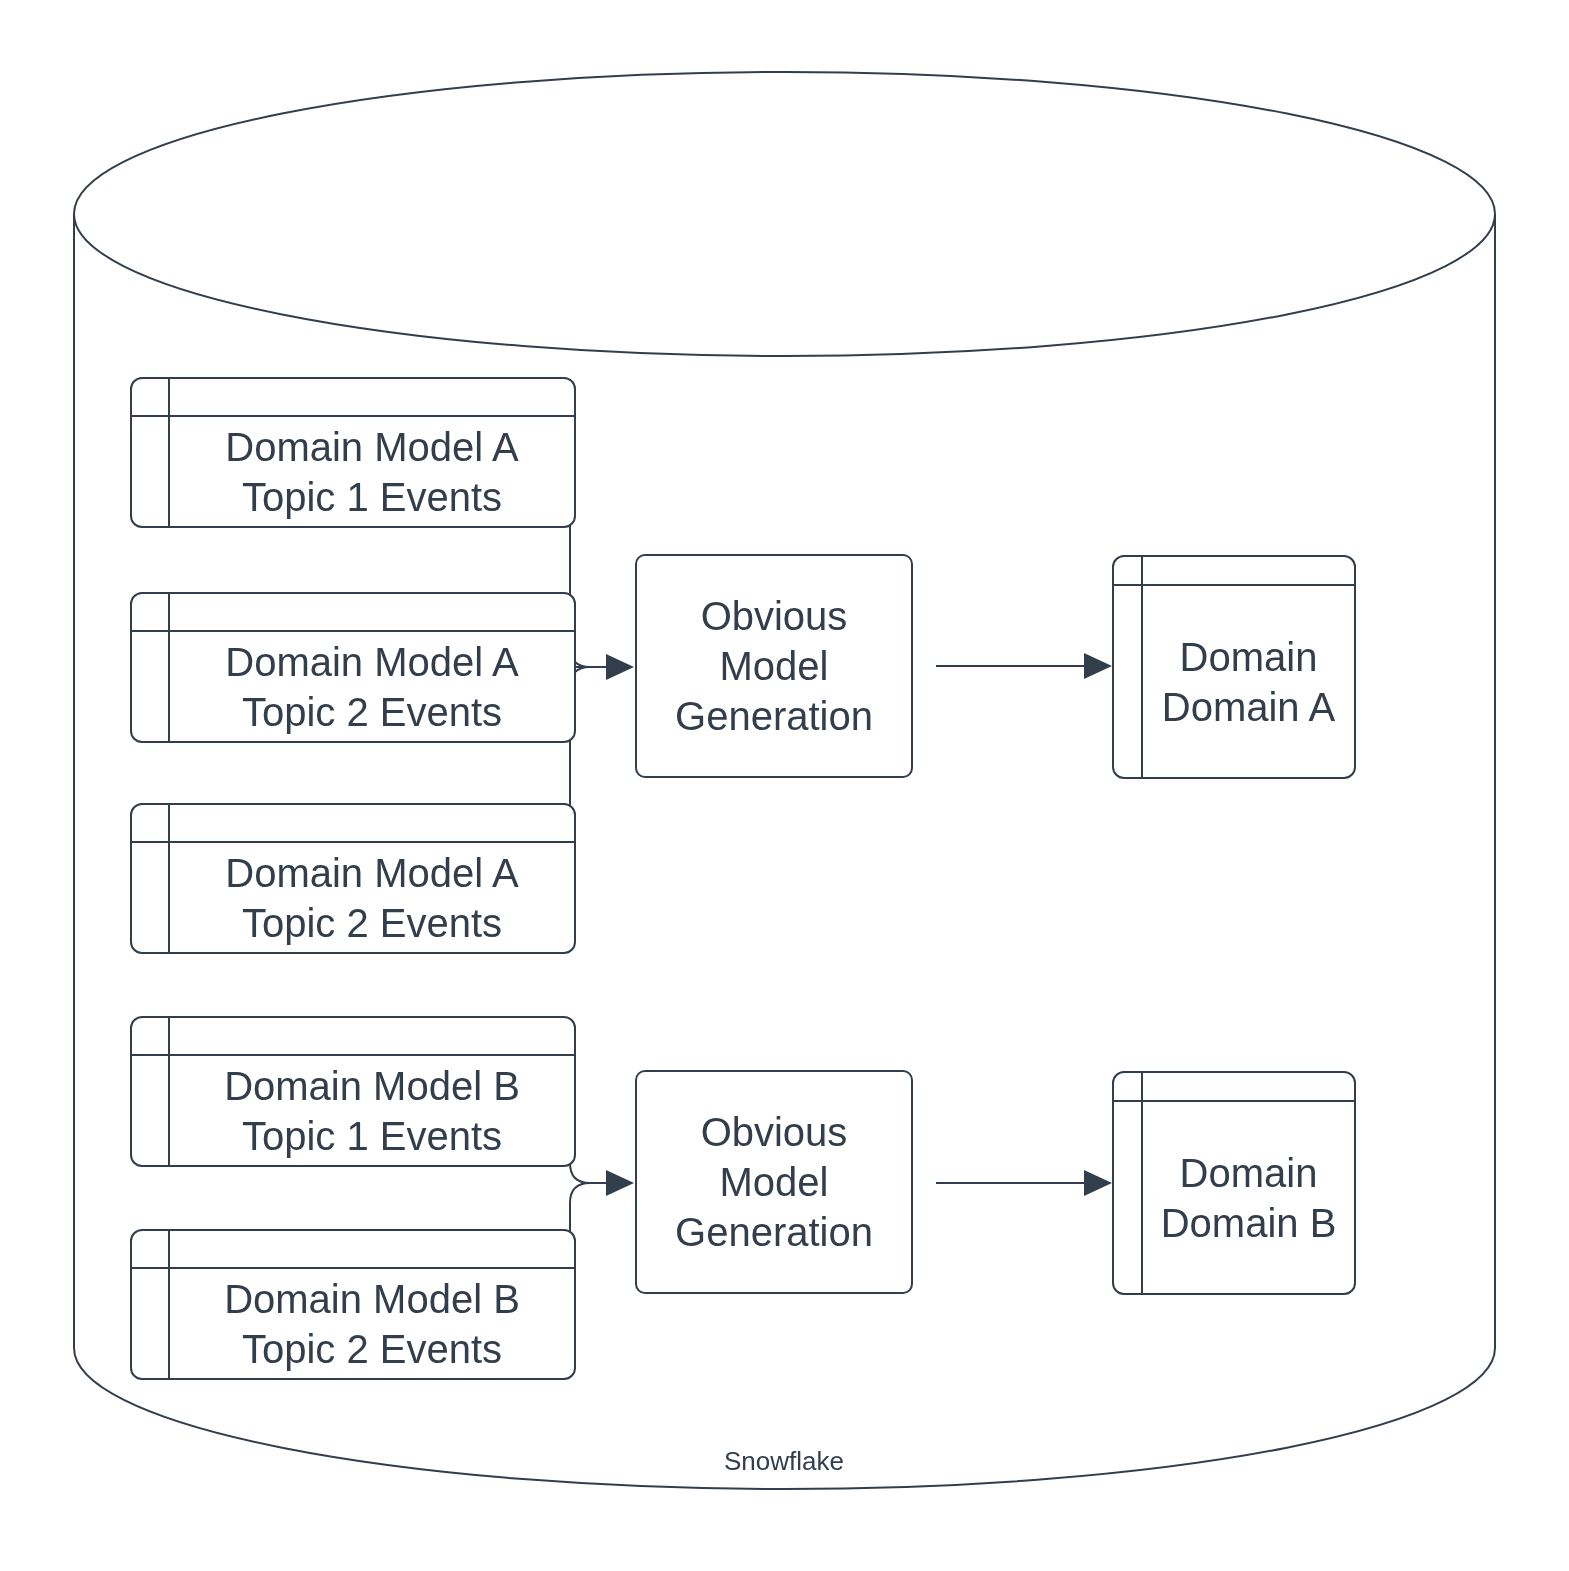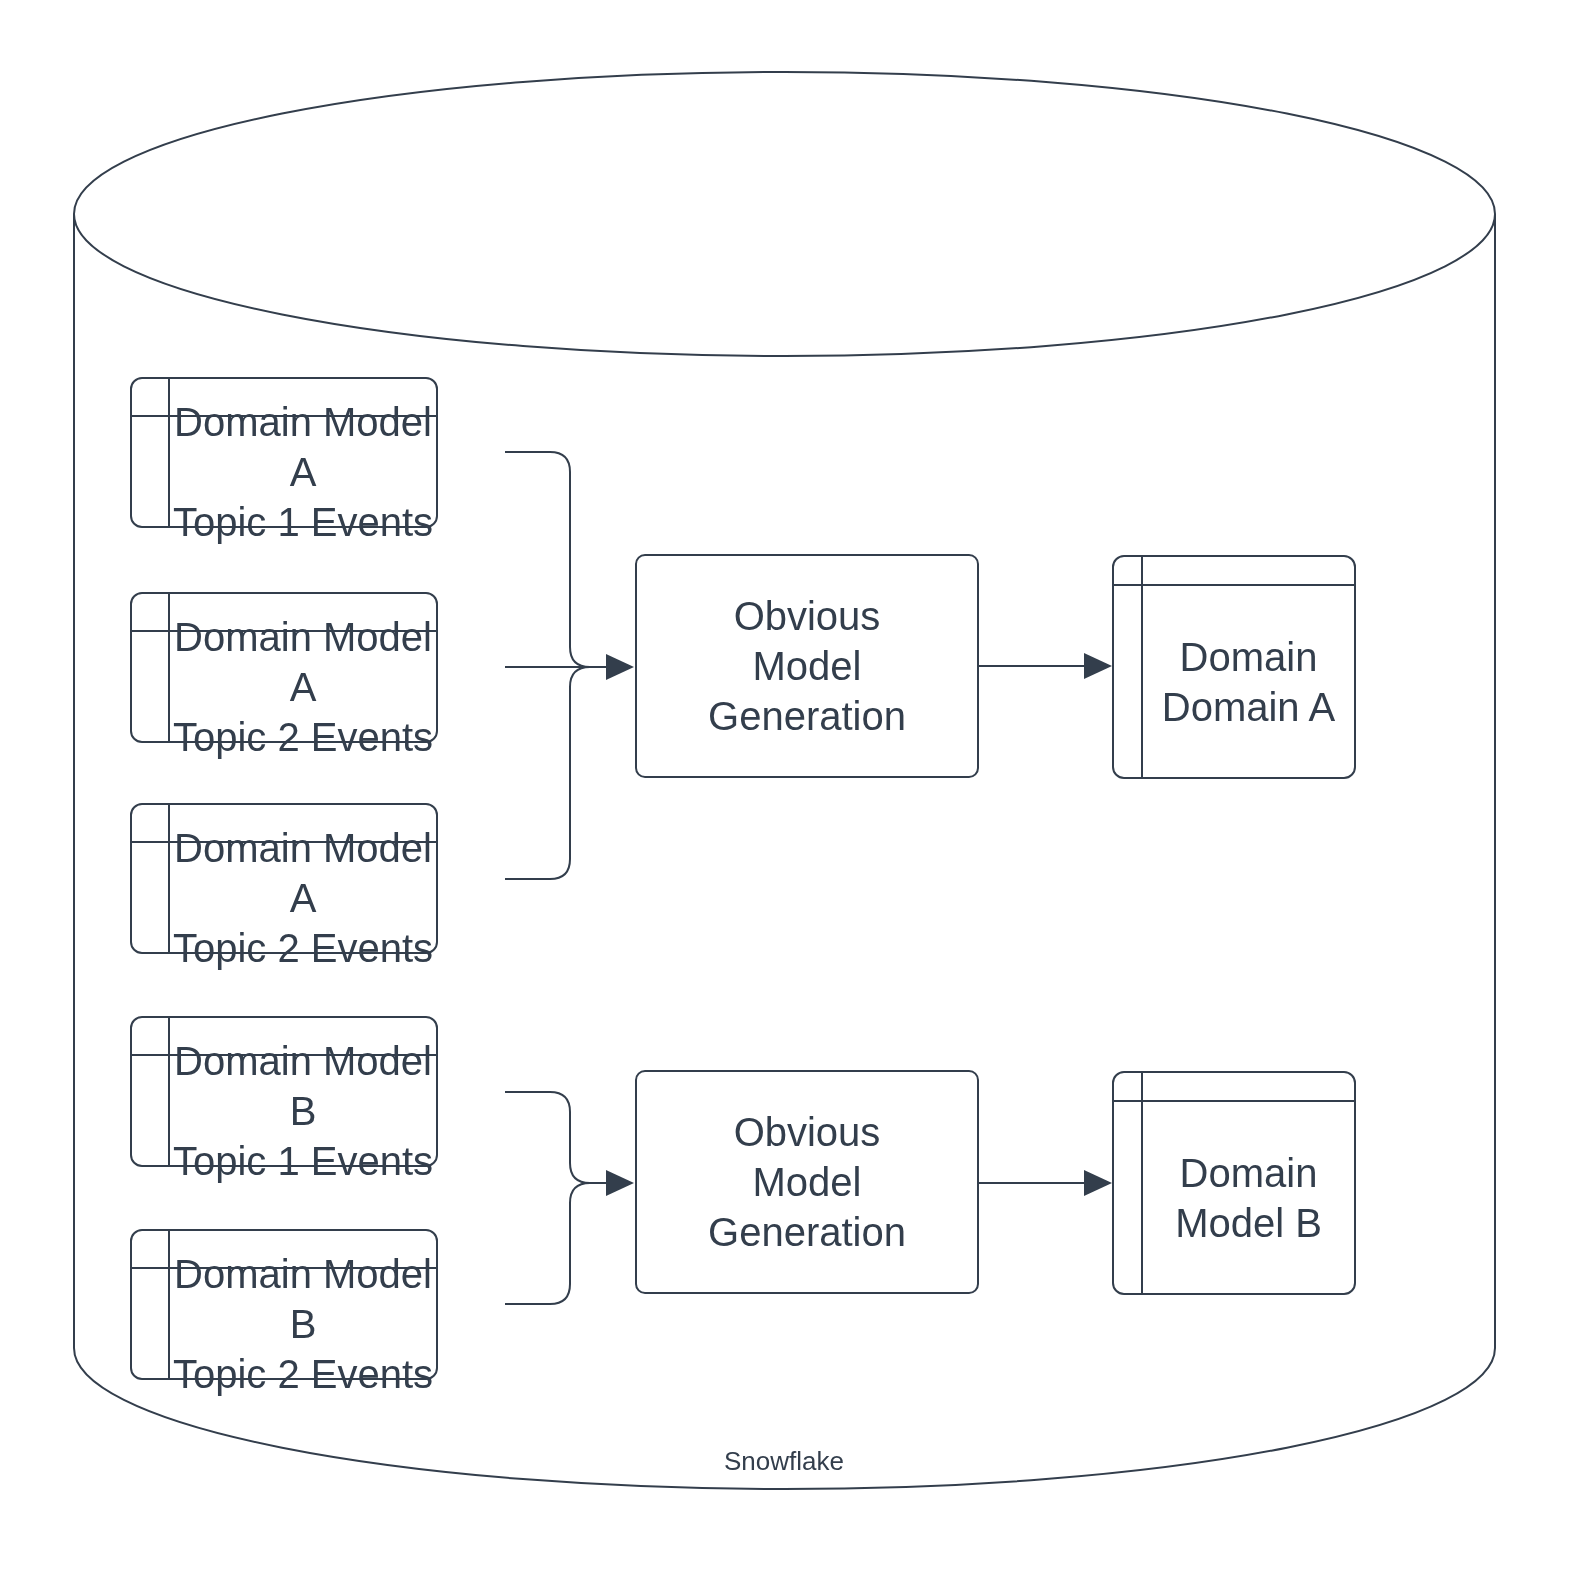--- a/index.html
+++ b/index.html
@@ -50,29 +50,29 @@
     position: absolute;
     display: flex;
     flex-direction: column;
     justify-content: center;
     align-items: center;
   }
   .src .content { left: 38px; top: 38px; right: 0; bottom: 0; }
   .out .content { left: 29px; top: 29px; right: 0; bottom: 0; }
 
   
-  .src { left: 130px; width: 308px; height: 151px; }
+  .src { left: 130px; width: 446px; height: 151px; }
   #src-0 { top: 377px; }
   #src-1 { top: 592px; }
   #src-2 { top: 803px; }
   #src-3 { top: 1016px; }
   #src-4 { top: 1229px; }
 
   
-  .proc { left: 635px; width: 344px; height: 224px; }
+  .proc { left: 635px; width: 278px; height: 224px; }
   #proc-0 { top: 554px; }
   #proc-1 { top: 1070px; }
 
   
   .out { left: 1112px; width: 244px; height: 224px; }
   #out-0 { top: 555px; }
   #out-1 { top: 1071px; }
 
   .cyl-label {
     position: absolute;
@@ -171,19 +171,19 @@
       <span>Domain</span>
       <span>Domain A</span>
     </div>
   </div>
 
   <div class="node table-node out" id="out-1">
     <div class="vline"></div>
     <div class="hline"></div>
     <div class="content">
       <span>Domain</span>
-      <span>Model B</span>
+      <span>Domain B</span>
     </div>
   </div>
 
   <div class="cyl-label">Snowflake</div>
 
 </div>
 
 </body></html>

